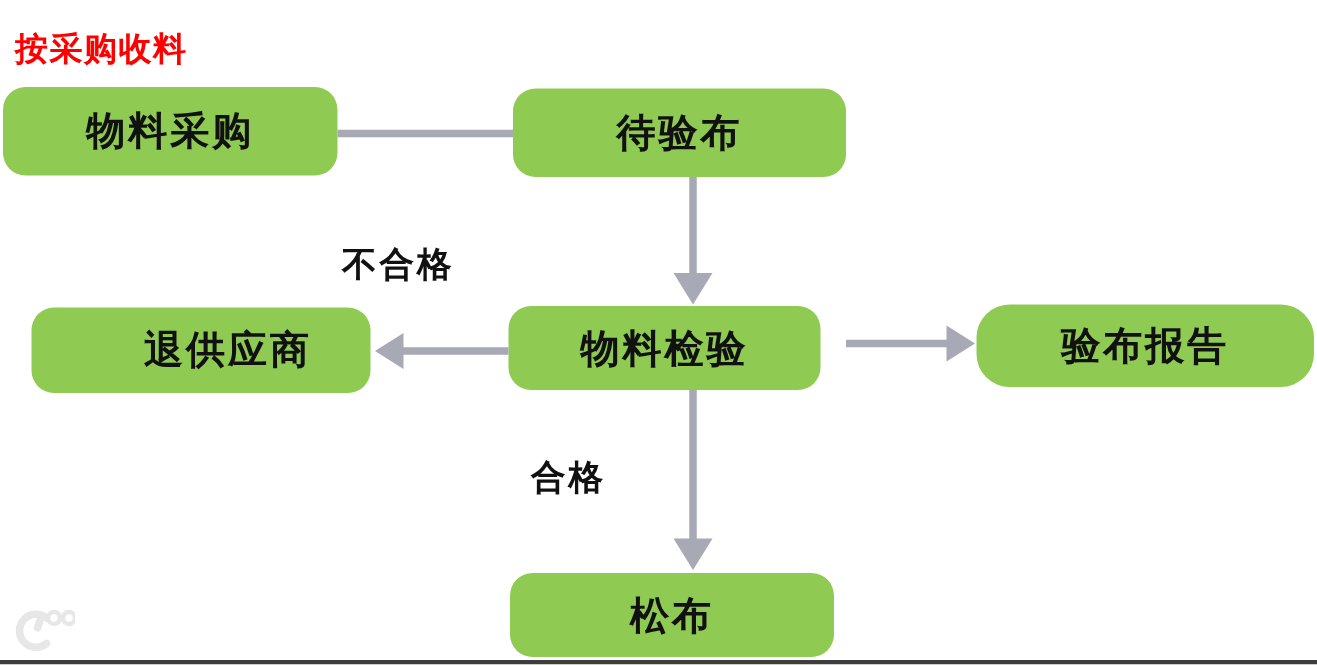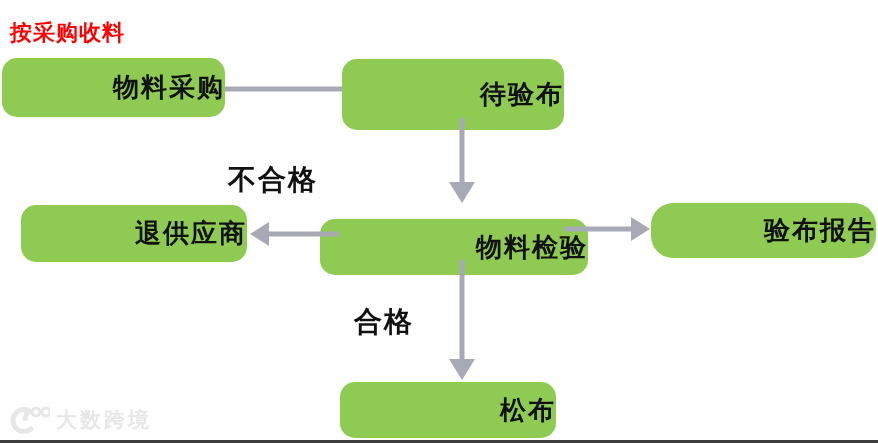--- a/index.html
+++ b/index.html
@@ -21,33 +21,33 @@
   .page-title{
     position:absolute;left:10px;top:6px;
     font-size:22px;font-weight:bold;color:var(--title-red);
     letter-spacing:1px;
     margin-top:12px;
   }
   .node{
     position:absolute;
     background:var(--node-green);
     border-radius:15px;
-    display:flex;align-items:center;justify-content:flex-end;
+    display:flex;align-items:center;justify-content:center;
     font-size:26px;font-weight:bold;color:var(--label-black);
     letter-spacing:2px;
   }
   .n-purchase{left:2px;top:58px;width:223px;height:59px;}
-  .n-pending{left:342px;top:59px;width:222px;height:71px;}
+  .n-pending{left:342px;top:59px;width:222px;height:59px;}
   .n-return{left:21px;top:205px;width:226px;height:57px;padding-left:36px;}
-  .n-inspect{left:320px;top:204px;width:268px;height:56px;margin-top:15px;}
+  .n-inspect{left:339px;top:204px;width:208px;height:56px;}
   .n-report{left:651px;top:203px;width:225px;height:55px;border-radius:22px;}
   .n-loosen{left:340px;top:382px;width:216px;height:56px;}
   .edge-label{
     position:absolute;
-    font-size:28px;font-weight:bold;color:var(--label-black);
+    font-size:23px;font-weight:bold;color:var(--label-black);
     letter-spacing:2px;
   }
   .lbl-fail{left:228px;top:161px;}
   .lbl-pass{left:354px;top:303px;}
   .connector-layer{
     position:absolute;left:0;top:0;width:878px;height:443px;
     pointer-events:none;
   }
   .connector-layer line{stroke:var(--arrow-gray);stroke-width:5;}
   .connector-layer polygon{fill:var(--arrow-gray);}
@@ -113,16 +113,15 @@
   </g>
 </svg>
 
 <div class="watermark">
   <svg width="40" height="30" viewBox="0 0 40 30">
     <path d="M21 7 A 11 11 0 1 0 21 24" fill="none" stroke="#E7E7E7" stroke-width="5" stroke-linecap="round"></path>
     <rect x="14" y="3" width="5" height="13" rx="2" fill="#E7E7E7" transform="rotate(18 16 9)"></rect>
     <circle cx="26" cy="7" r="4" fill="none" stroke="#E7E7E7" stroke-width="3"></circle>
     <circle cx="36" cy="7" r="4" fill="none" stroke="#E7E7E7" stroke-width="3"></circle>
   </svg>
-  <span>大数跨境</span>
 </div>
 
 <div class="bottom-bar"></div>
 
 </body></html>

